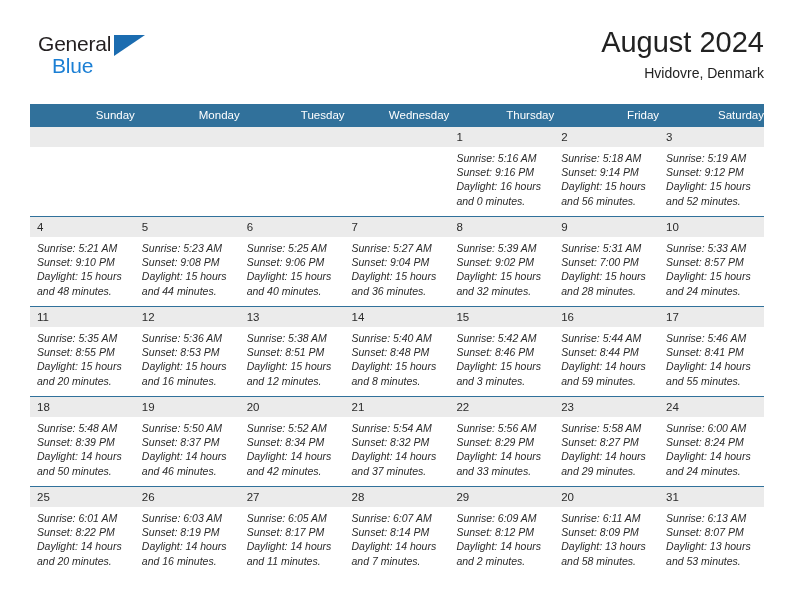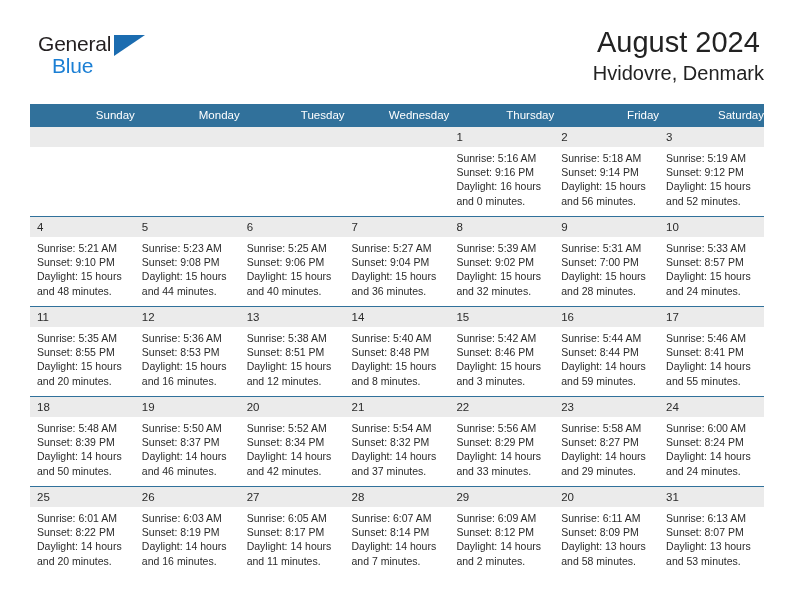--- a/index.html
+++ b/index.html
@@ -75,21 +75,21 @@
   .cal-title {
     font-size: 29px;
     line-height: 36px;
     color: #222222;
     font-weight: normal;
     white-space: nowrap;
     text-align: center;
   }
   .cal-subtitle {
     margin-top: 4px;
-    font-size: 20px;
+    font-size: 14px;
     line-height: 19px;
     color: #222222;
     white-space: nowrap;
   }
 
   
   .calendar {
     position: absolute;
     left: 30px;
     top: 104px;
@@ -124,20 +124,21 @@
     color: #2b2b2b;
     padding: 4px 0 4px 7px;
     height: 12px;
     line-height: 12px;
   }
   .daynum.empty {
     color: transparent;
   }
   .lines {
     padding: 4px 6px 0 7px;
+    font-style: italic;
   }
   .lines div {
     font-size: 10.5px;
     line-height: 14.2px;
     color: #2b2b2b;
     white-space: nowrap;
   }
 </style>
 </head>
 <body>

